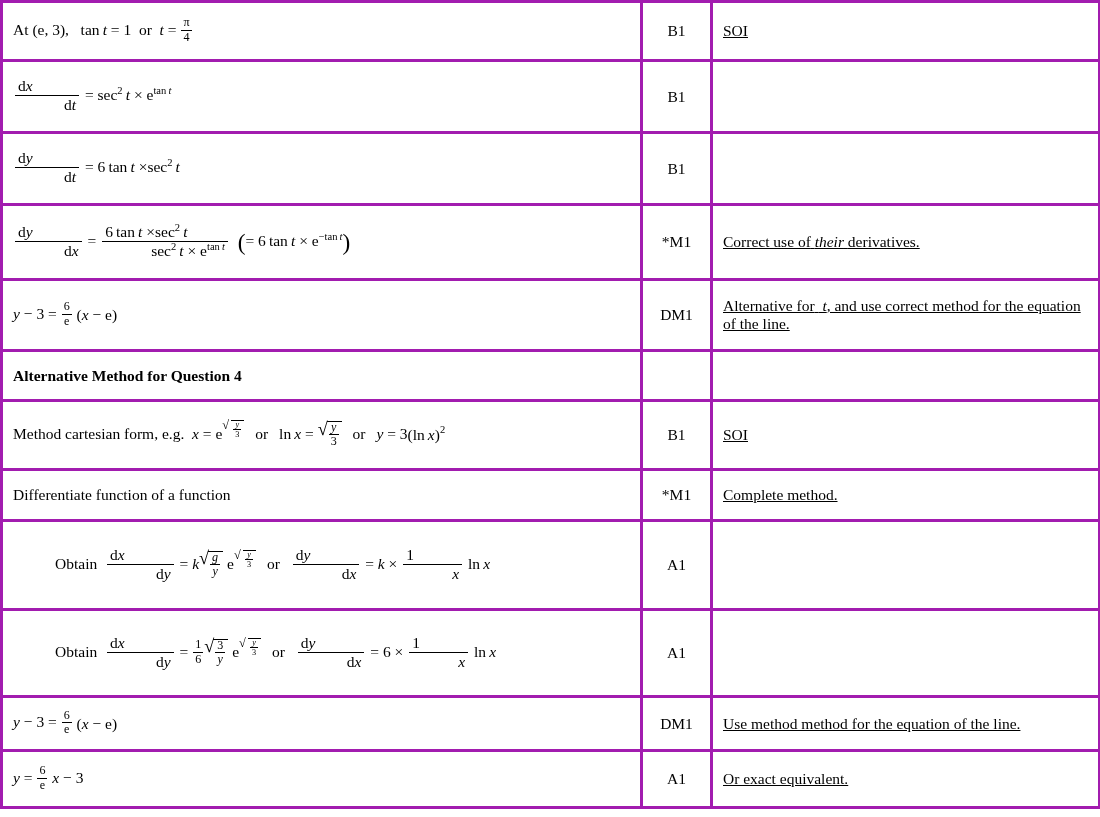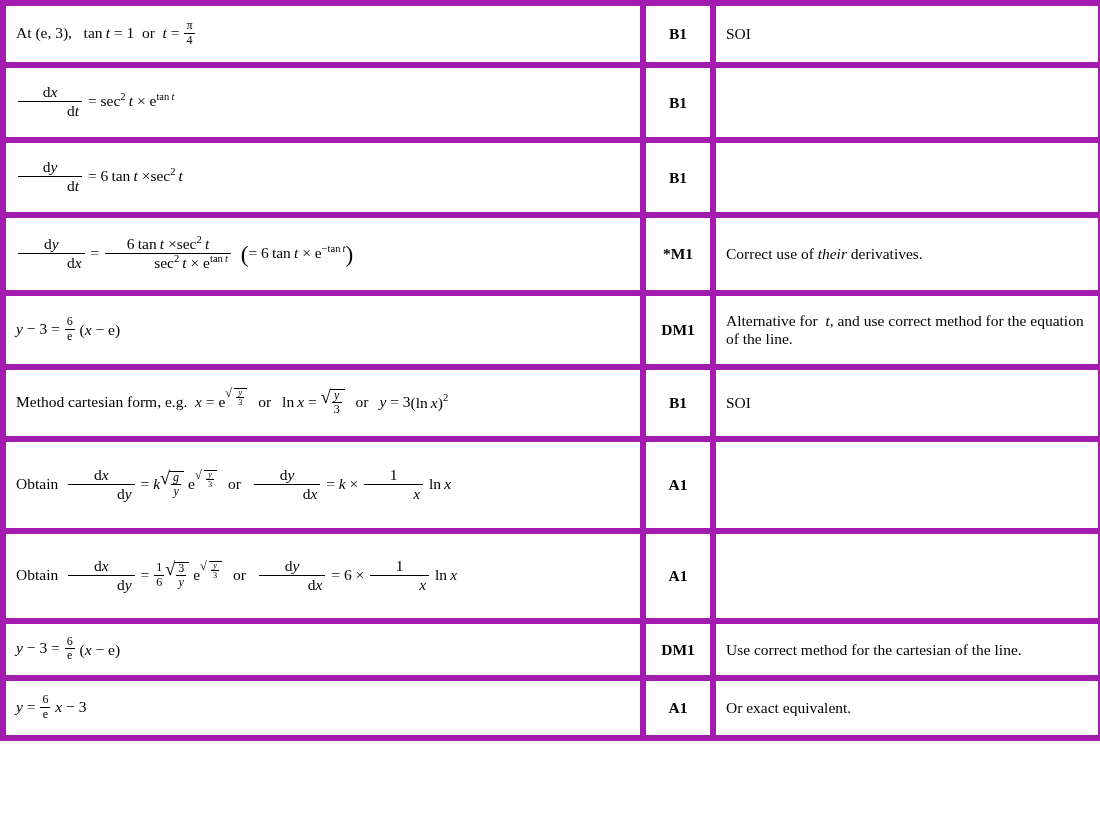--- a/index.html
+++ b/index.html
@@ -18,38 +18,39 @@
     width: 1100px;
     height: 817px;
     position: relative;
   }
   table.mark-scheme {
     border-collapse: collapse;
     width: 1100px;
     table-layout: fixed;
   }
   table.mark-scheme td {
-    border: 6px solid #a21caf;
+    border: 3px solid #a21caf;
     vertical-align: middle;
     padding: 6px 10px;
     font-size: 15.5px;
   }
   td.col-work {
     width: 640px;
   }
   td.col-mark {
     width: 70px;
     text-align: center;
-    font-weight: bold;
+    font-weight: normal;
     font-size: 15px;
     vertical-align: middle;
   }
   td.col-note {
     width: 388px;
     font-size: 15.5px;
+    text-decoration: underline;
   }
   tr.r-at        td { height: 44px; }
   tr.r-dxdt      td { height: 57px; }
   tr.r-dydt      td { height: 57px; }
   tr.r-dydx      td { height: 60px; }
   tr.r-line      td { height: 56px; }
   tr.r-ans       td { height: 43px; }
   tr.r-alt-head  td { height: 35px; }
   tr.r-cart      td { height: 54px; }
   tr.r-diff      td { height: 36px; }
@@ -66,21 +67,20 @@
     font-weight: bold;
     font-size: 16px;
   }
 
   
   .m { font-family: "Liberation Serif", serif; white-space: nowrap; }
   .it { font-style: italic; }
   .frac {
     display: inline-block;
     vertical-align: middle;
-    text-align: center;
     margin: 0 2px;
     position: relative;
     top: -1px;
   }
   .frac > .num {
     display: block;
     padding: 0 3px;
     border-bottom: 1px solid #000;
     line-height: 1.15;
   }
@@ -130,21 +130,21 @@
     border-top: 1px solid #000;
     padding: 0 2px 0 1px;
   }
   .paren-big {
     font-size: 1.5em;
     vertical-align: middle;
     line-height: 0.8;
     display: inline-block;
   }
   .big-paren-grp { display: inline-block; vertical-align: middle; }
-  .obtain-lbl { margin-right: 4px; }
+  .obtain-lbl { margin-right: 4px; margin-left: 42px; }
   .ornot { margin: 0 7px; }
 </style>
 </head>
 <body>
 
 <div class="sheet">
 <table class="mark-scheme">
   <colgroup>
     <col style="width:640px">
     <col style="width:70px">
@@ -216,37 +216,47 @@
         </span>
       </td>
       <td class="col-mark mark-top">DM1</td>
       <td class="col-note note-top">
         <span>Alternative for</span>
         <span class="it">&nbsp;t</span><span>, and use correct method for the equation of the line.</span>
       </td>
     </tr>
 
 
+    <tr class="r-alt-head">
+      <td class="col-work alt-head">Alternative Method for Question 4</td>
+      <td class="col-mark"></td>
+      <td class="col-note"></td>
+    </tr>
 
     <tr class="r-cart">
       <td class="col-work">
         <span class="m">
           <span>Method cartesian form, e.g.</span>
           <span class="it">&nbsp;x</span> = e<sup class="sp"><span class="sqrt"><span class="rad"><span class="sfrac"><span class="num"><span class="it">y</span></span><span class="den">3</span></span></span></span></sup>
           <span class="ornot">or</span>
           ln <span class="it">x</span> =
           <span class="sqrt"><span class="rad"><span class="sfrac"><span class="num"><span class="it">y</span></span><span class="den">3</span></span></span></span>
           <span class="ornot">or</span>
           <span class="it">y</span> = 3<span class="big-paren-grp">(ln <span class="it">x</span>)</span><sup class="sp">2</sup>
         </span>
       </td>
       <td class="col-mark mark-top">B1</td>
       <td class="col-note note-top">SOI</td>
     </tr>
 
+    <tr class="r-diff">
+      <td class="col-work">Differentiate function of a function</td>
+      <td class="col-mark">*M1</td>
+      <td class="col-note">Complete method.</td>
+    </tr>
 
     <tr class="r-obt1">
       <td class="col-work">
         <span class="m">
           <span class="obtain-lbl">Obtain</span>
           <span class="frac"><span class="num">d<span class="it">x</span></span><span class="den">d<span class="it">y</span></span></span>
           = <span class="it">k</span><span class="sqrt"><span class="rad"><span class="sfrac"><span class="num"><span class="it">g</span></span><span class="den"><span class="it">y</span></span></span></span></span>
           e<sup class="sp"><span class="sqrt"><span class="rad"><span class="sfrac"><span class="num"><span class="it">y</span></span><span class="den">3</span></span></span></span></sup>
           <span class="ornot">or</span>
           <span class="frac"><span class="num">d<span class="it">y</span></span><span class="den">d<span class="it">x</span></span></span>
@@ -279,21 +289,21 @@
 
     <tr class="r-line2">
       <td class="col-work">
         <span class="m">
           <span class="it">y</span> − 3 =
           <span class="sfrac"><span class="num">6</span><span class="den">e</span></span>
           <span class="big-paren-grp">(<span class="it">x</span> − e)</span>
         </span>
       </td>
       <td class="col-mark">DM1</td>
-      <td class="col-note">Use correct method for the cartesian of the line.</td>
+      <td class="col-note">Use method method for the equation of the line.</td>
     </tr>
 
     <tr class="r-ans2">
       <td class="col-work">
         <span class="m">
           <span class="it">y</span> =
           <span class="sfrac"><span class="num">6</span><span class="den">e</span></span>
           <span class="it">x</span> − 3
         </span>
       </td>

